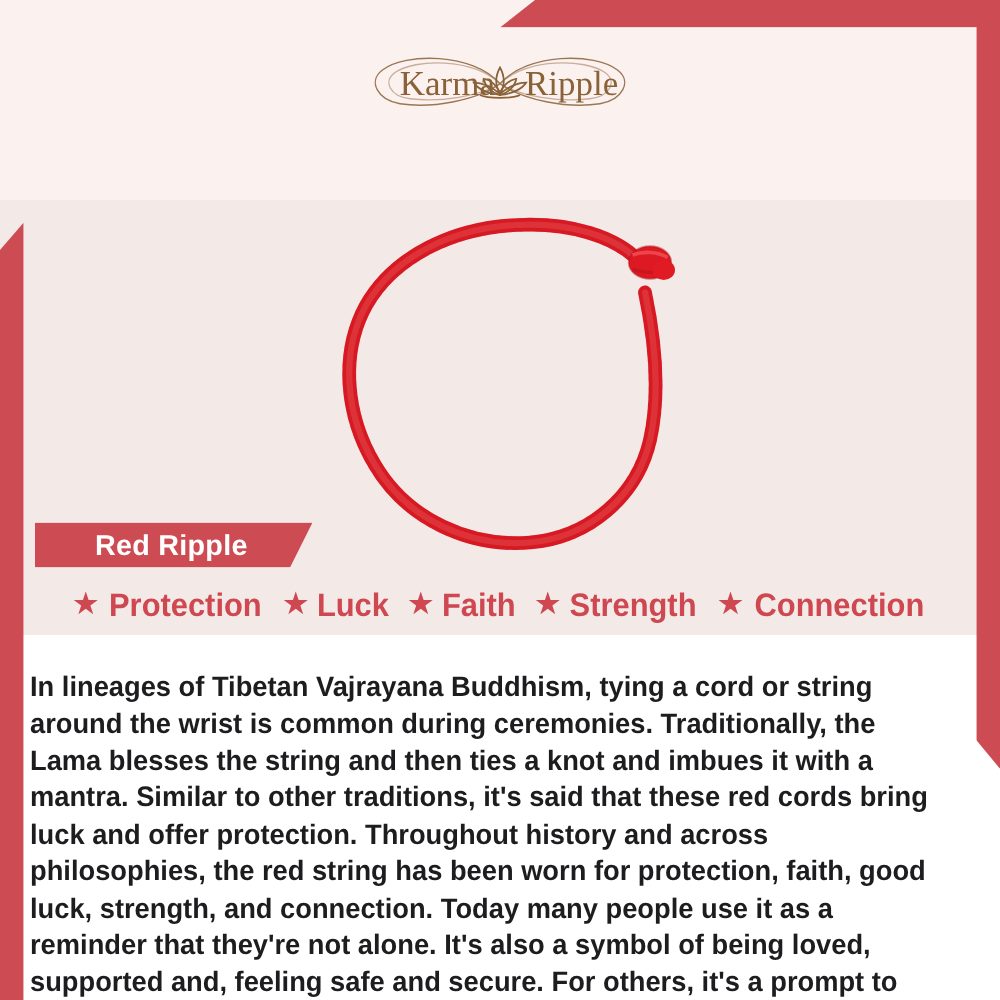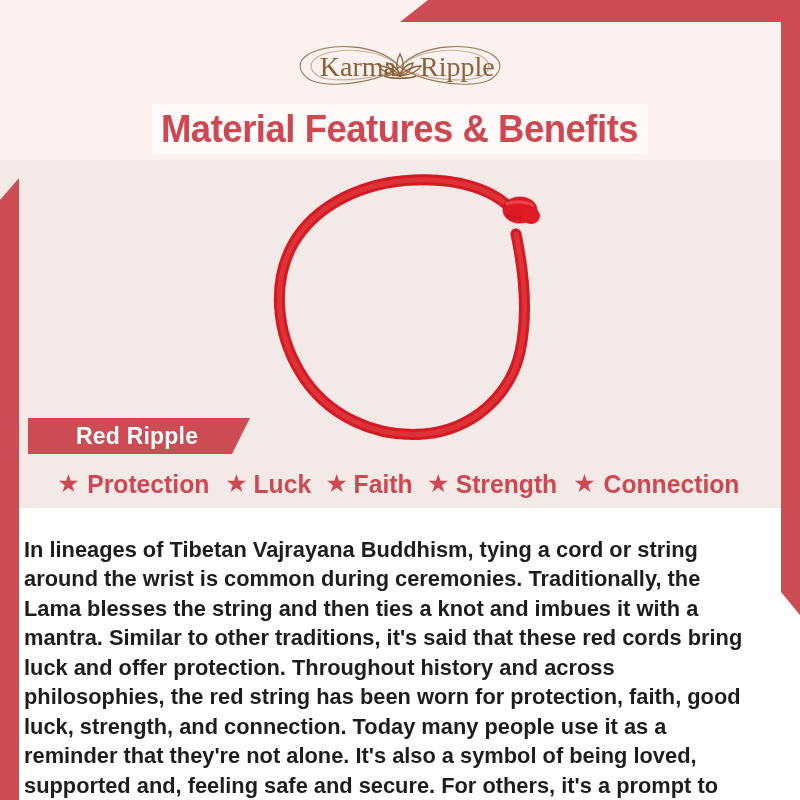--- a/index.html
+++ b/index.html
@@ -196,23 +196,20 @@
         <path d="M150 37 C 146 31, 146 23, 150 16 C 154 23, 154 31, 150 37 Z"></path>
         <path d="M150 38 C 140 37, 132 33, 129 28 C 136 28, 144 32, 150 37 Z"></path>
         <path d="M150 38 C 160 37, 168 33, 171 28 C 164 28, 156 32, 150 37 Z"></path>
         <path d="M134 38 C 140 41, 160 41, 166 38"></path>
       </g>
       <text x="146" y="38" text-anchor="end" font-family="'Liberation Serif', serif" font-size="28" fill="#8a6239">Karma</text>
       <text x="170" y="38" text-anchor="start" font-family="'Liberation Serif', serif" font-size="28" fill="#8a6239">Ripple</text>
     </svg>
   </div>
 
-  <div class="title-band">
-    <div class="title-text">Material Features &amp; Benefits</div>
-  </div>
 
   <svg class="product-photo" viewBox="0 0 320 300">
     <g fill="none" stroke="#e01b24" stroke-linecap="round">
       <path d="M266 44
                C 246 20, 206 10, 166 12
                C 116 14, 68 36, 45 76
                C 24 114, 28 164, 52 204
                C 78 248, 128 270, 176 266
                C 224 262, 262 228, 272 184
                C 280 148, 276 104, 268 66" stroke-width="11"></path>

